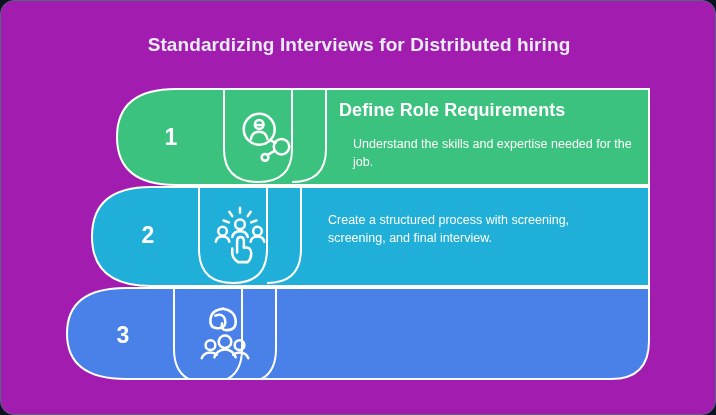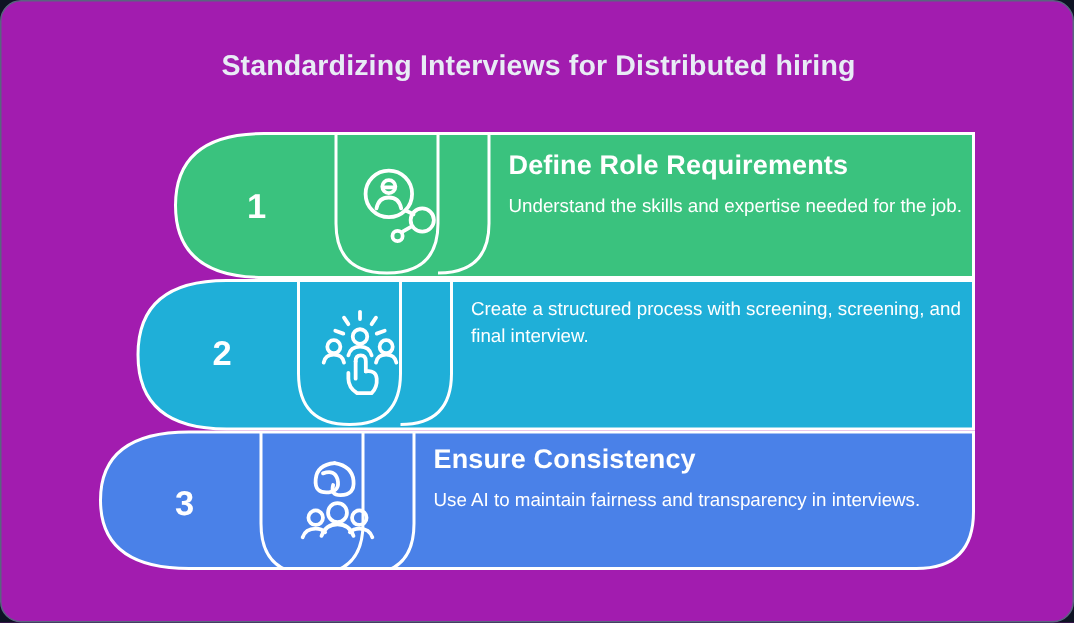--- a/index.html
+++ b/index.html
@@ -84,21 +84,21 @@
     font-weight: bold;
     color: #ffffff;
     margin: 0 0 7px 0;
     letter-spacing: 0.1px;
     white-space: nowrap;
   }
   .desc {
     font-size: 12.5px;
     line-height: 1.45;
     color: #ffffff;
-    margin: 0;
+    margin: 14px;
     font-weight: normal;
   }
 </style>
 </head>
 <body>
 
 <div id="card">
 
   <div id="title">Standardizing Interviews for Distributed hiring</div>
 
@@ -125,24 +125,20 @@
         <path d="M 30 6 Q 42 8 43 18 Q 44 28 34 28 Q 27 28 29 21"></path>
         <circle cx="32" cy="40" r="6.5"></circle>
         <circle cx="17" cy="43.5" r="5"></circle>
         <circle cx="47" cy="43.5" r="5"></circle>
         <path d="M 21 56 Q 24 48 32 48 Q 40 48 43 56"></path>
         <path d="M 8 57 Q 10 51 17 51 Q 21 51 23.5 53.5"></path>
         <path d="M 56 57 Q 54 51 47 51 Q 43 51 40.5 53.5"></path>
       </svg>
     </div>
 
-    <div class="txt" style="left:288px; top:295px; width:340px;">
-      <p class="head">Ensure Consistency</p>
-      <p class="desc">Use AI to maintain fairness and transparency in interviews.</p>
-    </div>
 
     <svg class="row-svg" viewBox="0 0 716 415">
       <defs>
         <clipPath id="clip2">
           <path d="M 150 186 L 648 186 L 648 285 L 150 285 Q 91 285 91 235.5 Q 91 186 150 186 Z"></path>
         </clipPath>
       </defs>
       <path d="M 150 186 L 648 186 L 648 285 L 150 285 Q 91 285 91 235.5 Q 91 186 150 186 Z" fill="#1fafd8" stroke="#ffffff" stroke-width="2"></path>
       <g clip-path="url(#clip2)">
         <path d="M 198 184 L 198 248 Q 198 282 232 282 Q 266 282 266 248 L 266 184" fill="none" stroke="#ffffff" stroke-width="2"></path>

